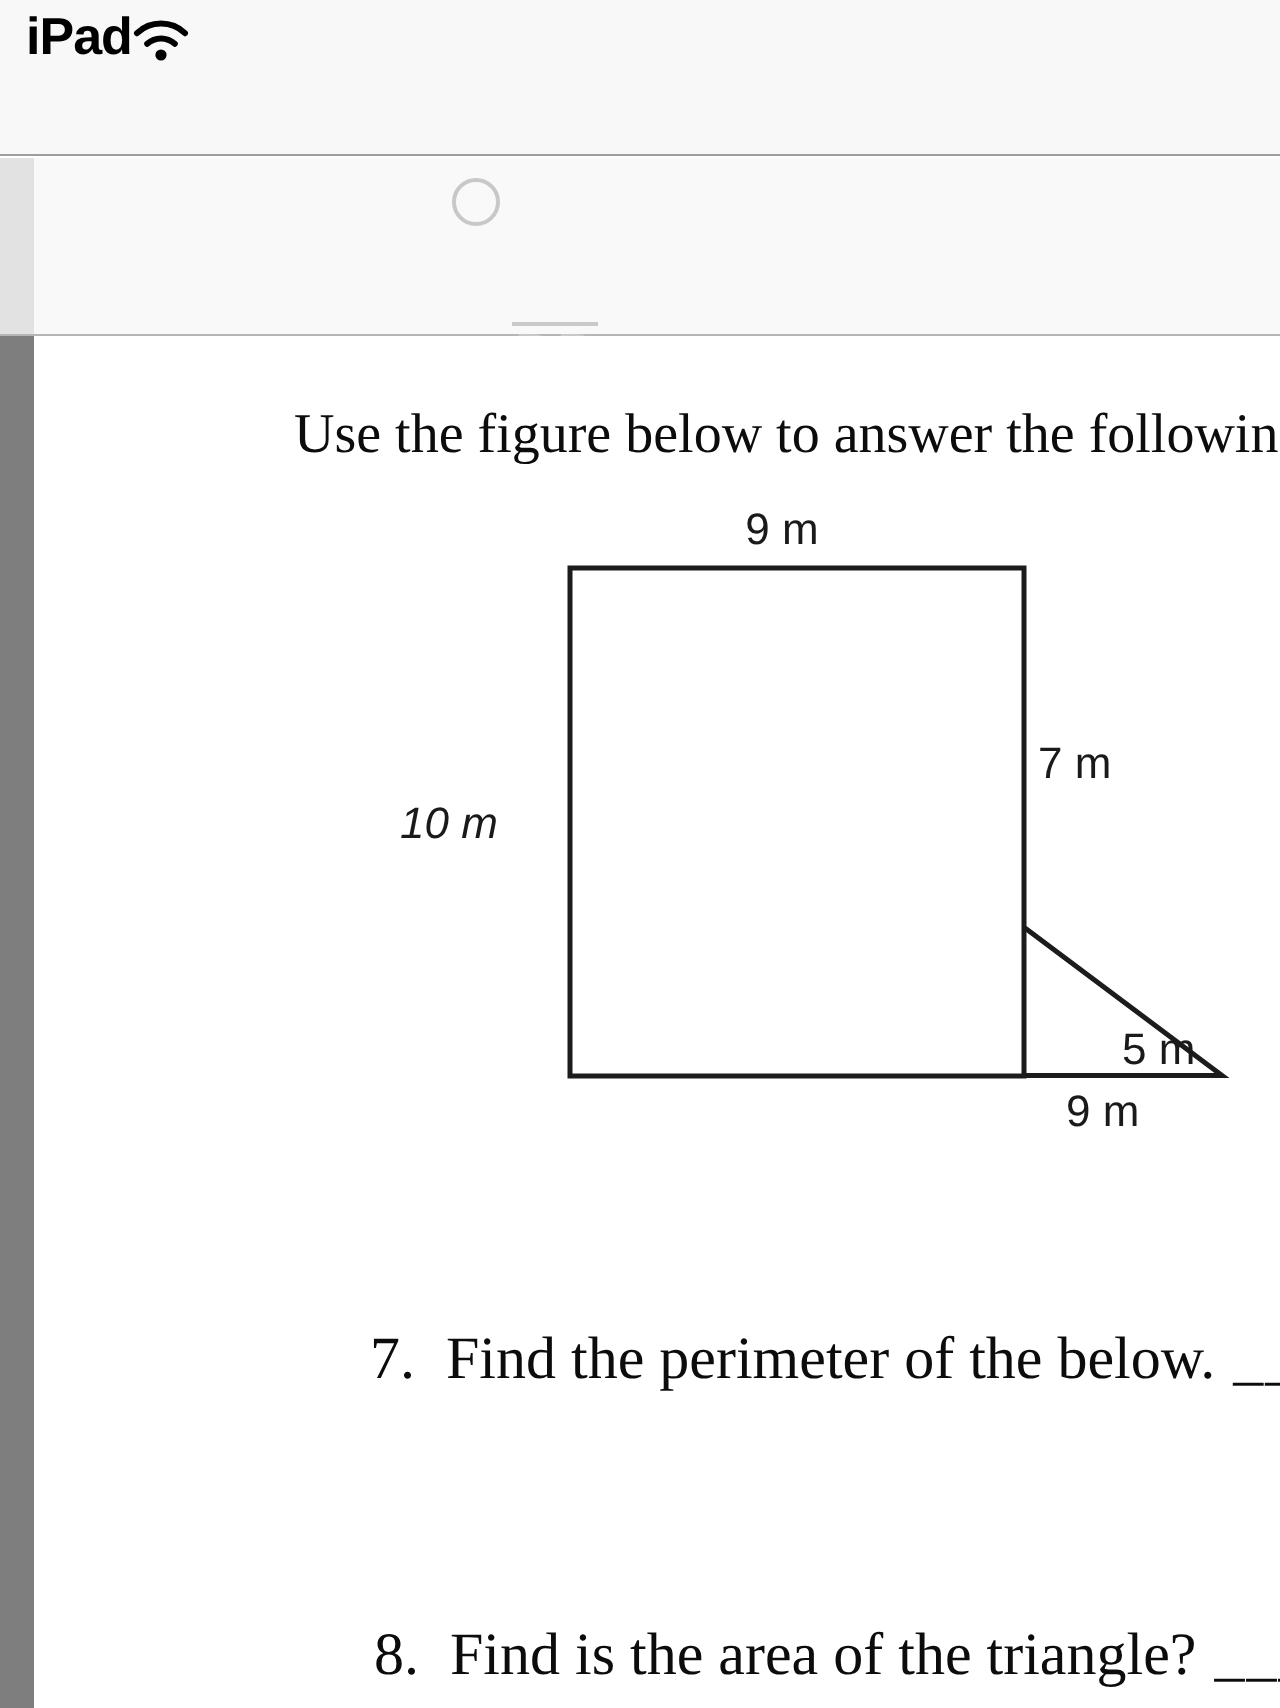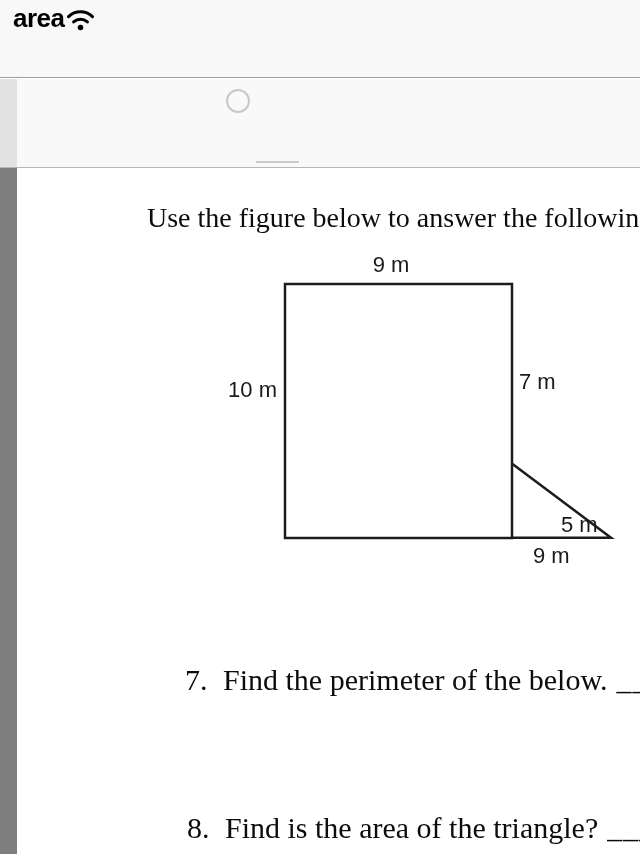--- a/index.html
+++ b/index.html
@@ -105,21 +105,21 @@
     pointer-events: none;
   }
   .fig-label {
     position: absolute;
     font-size: 22px;
     line-height: 1;
     color: #1a1a1a;
     white-space: nowrap;
   }
   .fig-top    { left: 391px; top: 86px;  transform: translateX(-50%); } 
-  .fig-left   { left: 200px; top: 211px; width: 77px; text-align: right; } 
+  .fig-left   { left: 200px; top: 233px; width: 77px; text-align: left; font-style: italic; } 
   .fig-right  { left: 519px; top: 203px; }  
   .fig-hyp    { left: 561px; top: 318px; margin-top: 28px; }  
   .fig-base   { left: 533px; top: 377px; }  
 
   
   .question {
     position: absolute;
     font-size: 30px;
     line-height: 1;
     white-space: nowrap;
@@ -132,21 +132,21 @@
   }
   .q-blank {
     margin-left: 9px;
     letter-spacing: 1px;
   }
 </style>
 </head>
 <body>
 
 <div class="status-bar">
-  <span class="device-label">area</span>
+  <span class="device-label">iPad</span>
   <svg class="wifi" width="29" height="24" viewBox="0 0 29 24">
     <path d="M2.5 8.6 C9.2 2.2 19.8 2.2 26.5 8.6" fill="none" stroke="#000" stroke-width="3" stroke-linecap="round"></path>
     <path d="M7.6 13.9 C11.6 10.3 17.4 10.3 21.4 13.9" fill="none" stroke="#000" stroke-width="3" stroke-linecap="round"></path>
     <circle cx="14.5" cy="19.5" r="2.8" fill="#000"></circle>
   </svg>
 </div>
 
 <div class="choice-row">
   <div class="light-strip"></div>
   <span class="radio"></span>

